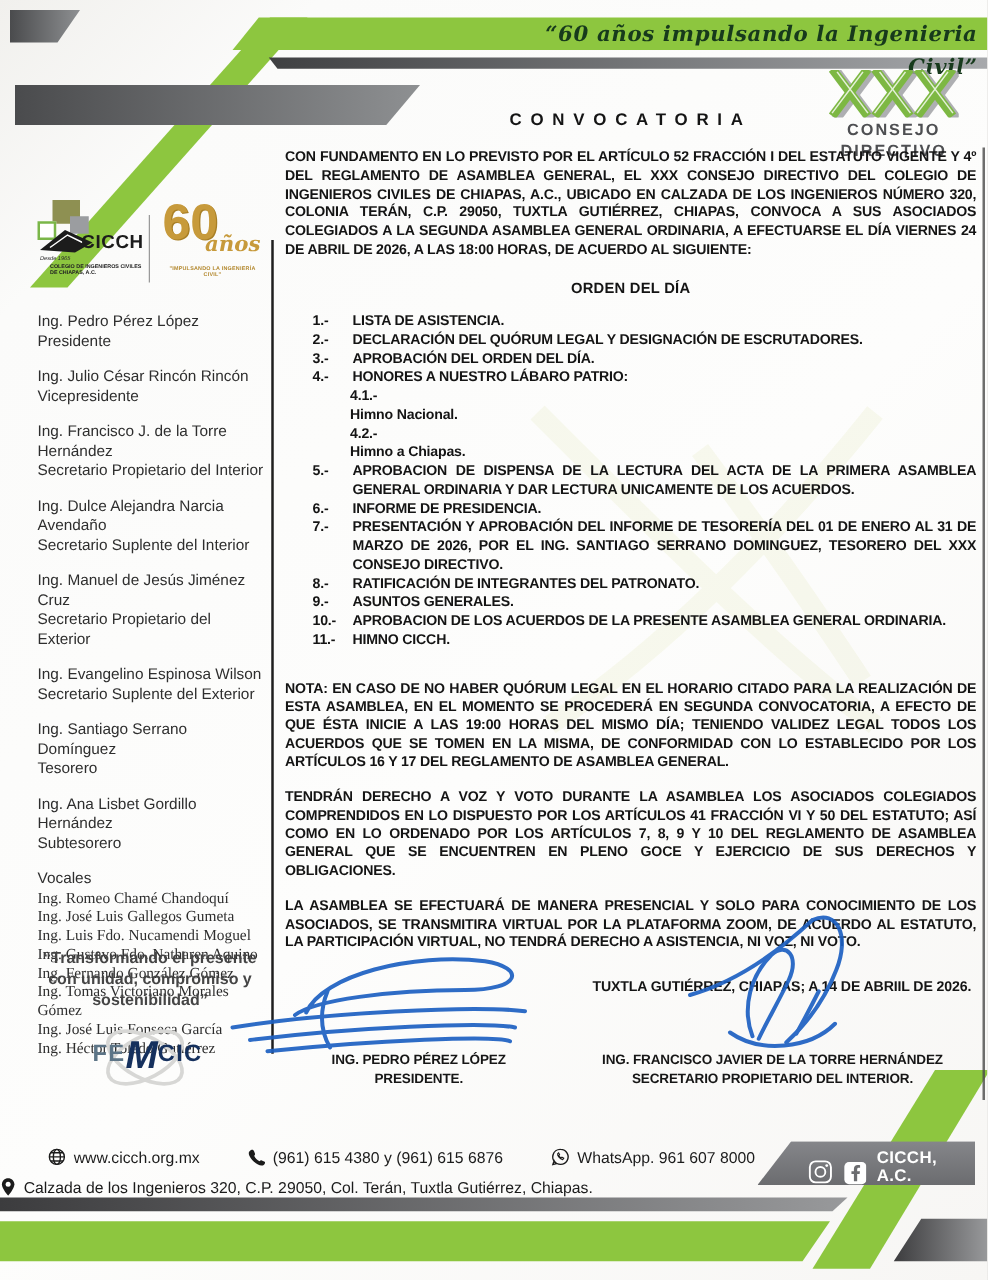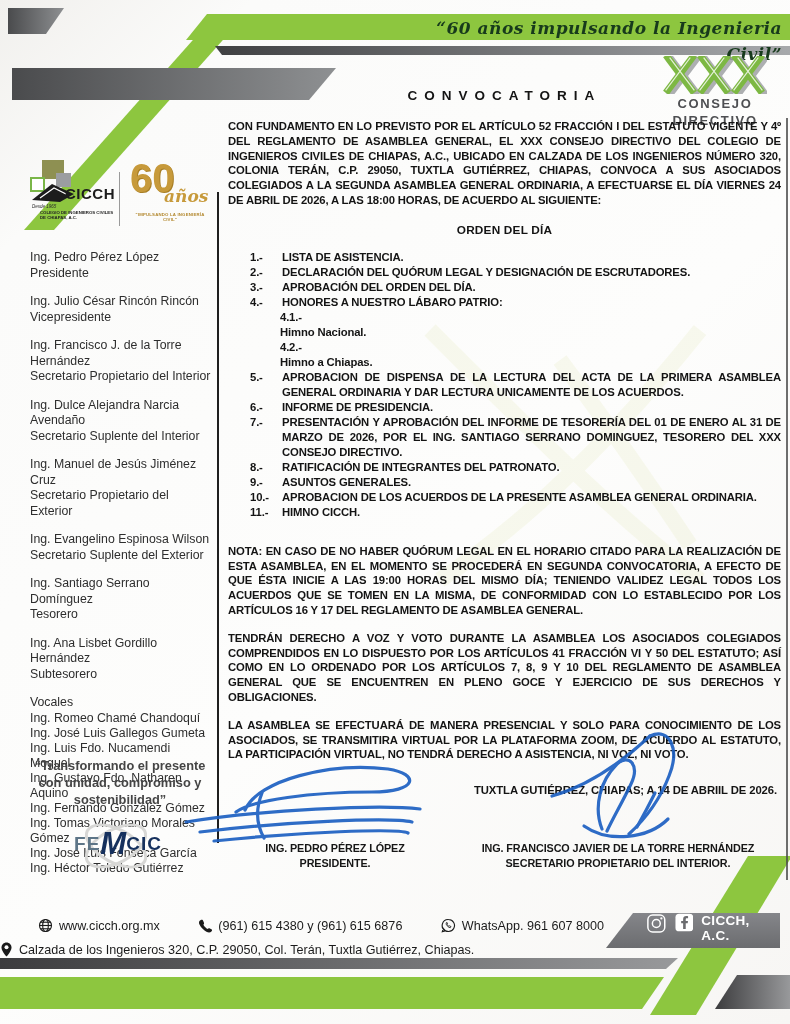--- a/index.html
+++ b/index.html
@@ -39,21 +39,21 @@
                color:#b3882e;letter-spacing:.2px;font-weight:700;}
 
   
   .v-divider{left:217px;top:192px;width:2px;height:651px;background:#1f1f1f;z-index:2;}
   .v-border{left:786px;top:118px;width:2px;height:762px;background:#4a4a4a;opacity:.8;z-index:2;}
 
   
   .sidebar{left:30px;top:250px;width:182px;z-index:3;font-size:12.3px;color:#2e2e2e;line-height:15.5px;}
   .member{margin-bottom:13px;}
   .voc-title{margin-top:2px;}
-  .voc{line-height:15px;}
+  .voc{line-height:15px;font-family:Liberation Serif, serif;}
   .motto{left:22px;top:757px;width:196px;z-index:3;text-align:center;font-size:12.8px;font-weight:700;
          color:#454545;line-height:17px;}
   .femcic{left:48px;top:812px;width:140px;height:72px;z-index:3;}
   .femcic .ring{position:absolute;border:3px solid #d7d7d5;border-radius:50%;width:62px;height:30px;}
   .femcic .r1{left:34px;top:16px;transform:rotate(-28deg);}
   .femcic .r2{left:34px;top:16px;transform:rotate(28deg);}
   .femcic .txt{position:absolute;left:0;top:14px;width:140px;text-align:center;z-index:2;}
   .femcic .fe{font-size:19px;font-weight:700;color:#5d7587;letter-spacing:1px;vertical-align:middle;}
   .femcic .m{font-size:31px;font-weight:700;font-style:italic;color:#15305d;vertical-align:middle;}
   .femcic .cic{font-size:19px;font-weight:700;color:#15305d;letter-spacing:1px;vertical-align:middle;}
@@ -83,21 +83,21 @@
   
   .ftr-svg{left:0;top:850px;z-index:1;}
   .f-row1{left:38px;top:918px;width:566px;display:flex;justify-content:space-between;align-items:center;
           font-size:12.6px;color:#1b1b1b;z-index:3;}
   .f-item{display:flex;align-items:center;gap:6px;white-space:nowrap;}
   .f-row2{left:0;top:942px;width:624px;text-align:left;font-size:12.6px;color:#1b1b1b;z-index:3;}
   .f-row2 .inner{display:inline-flex;align-items:center;gap:6px;}
   .social-banner{left:606px;top:913px;width:174px;height:35px;z-index:4;
                  background:linear-gradient(180deg,#85868a,#6b6c6f);
                  clip-path:polygon(27px 0,100% 0,100% 100%,0 100%);
-                 display:flex;align-items:flex-start;gap:8px;padding-left:40px;box-sizing:border-box;}
+                 display:flex;align-items:flex-end;gap:8px;padding-left:40px;box-sizing:border-box;}
   .social-banner .label{color:#fff;font-weight:700;font-size:13.5px;letter-spacing:.3px;}
 </style>
 </head>
 <body>
 
 <div class="page">
 
   <svg class="abs hdr-svg" width="790" height="240" viewBox="0 0 790 240">
     <defs>
       <linearGradient id="gbar" x1="0" y1="0" x2="1" y2="0">

